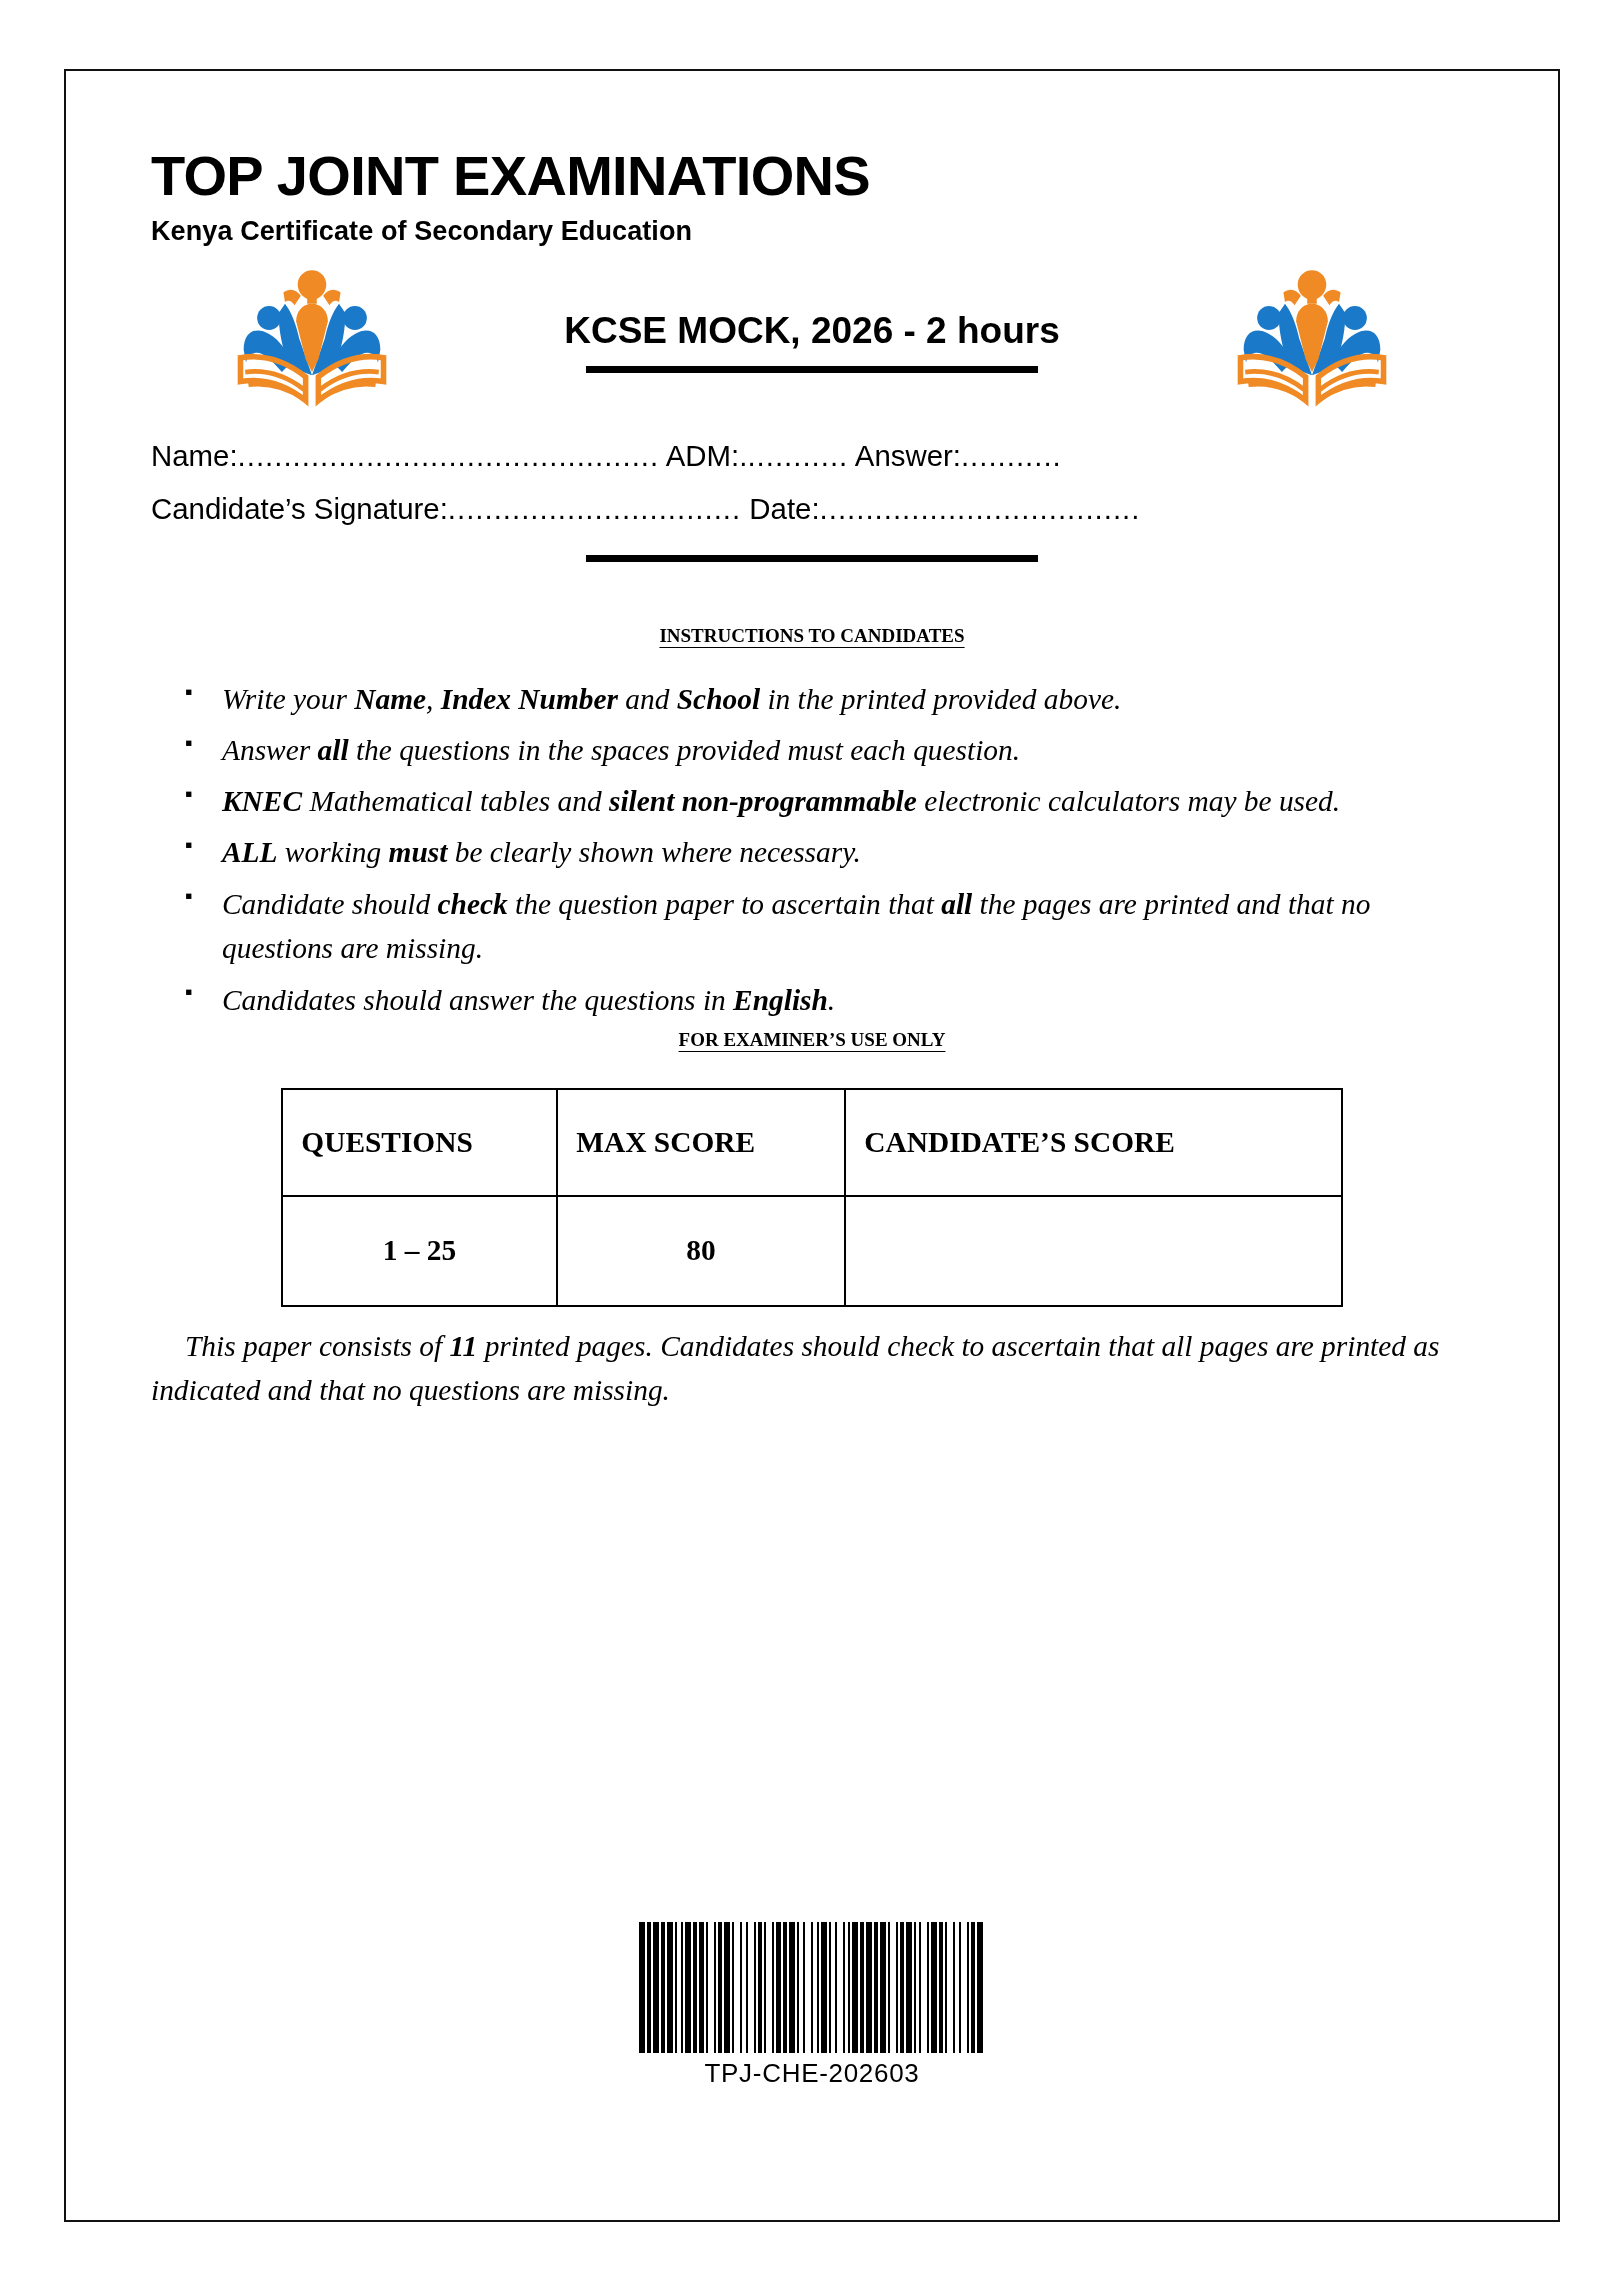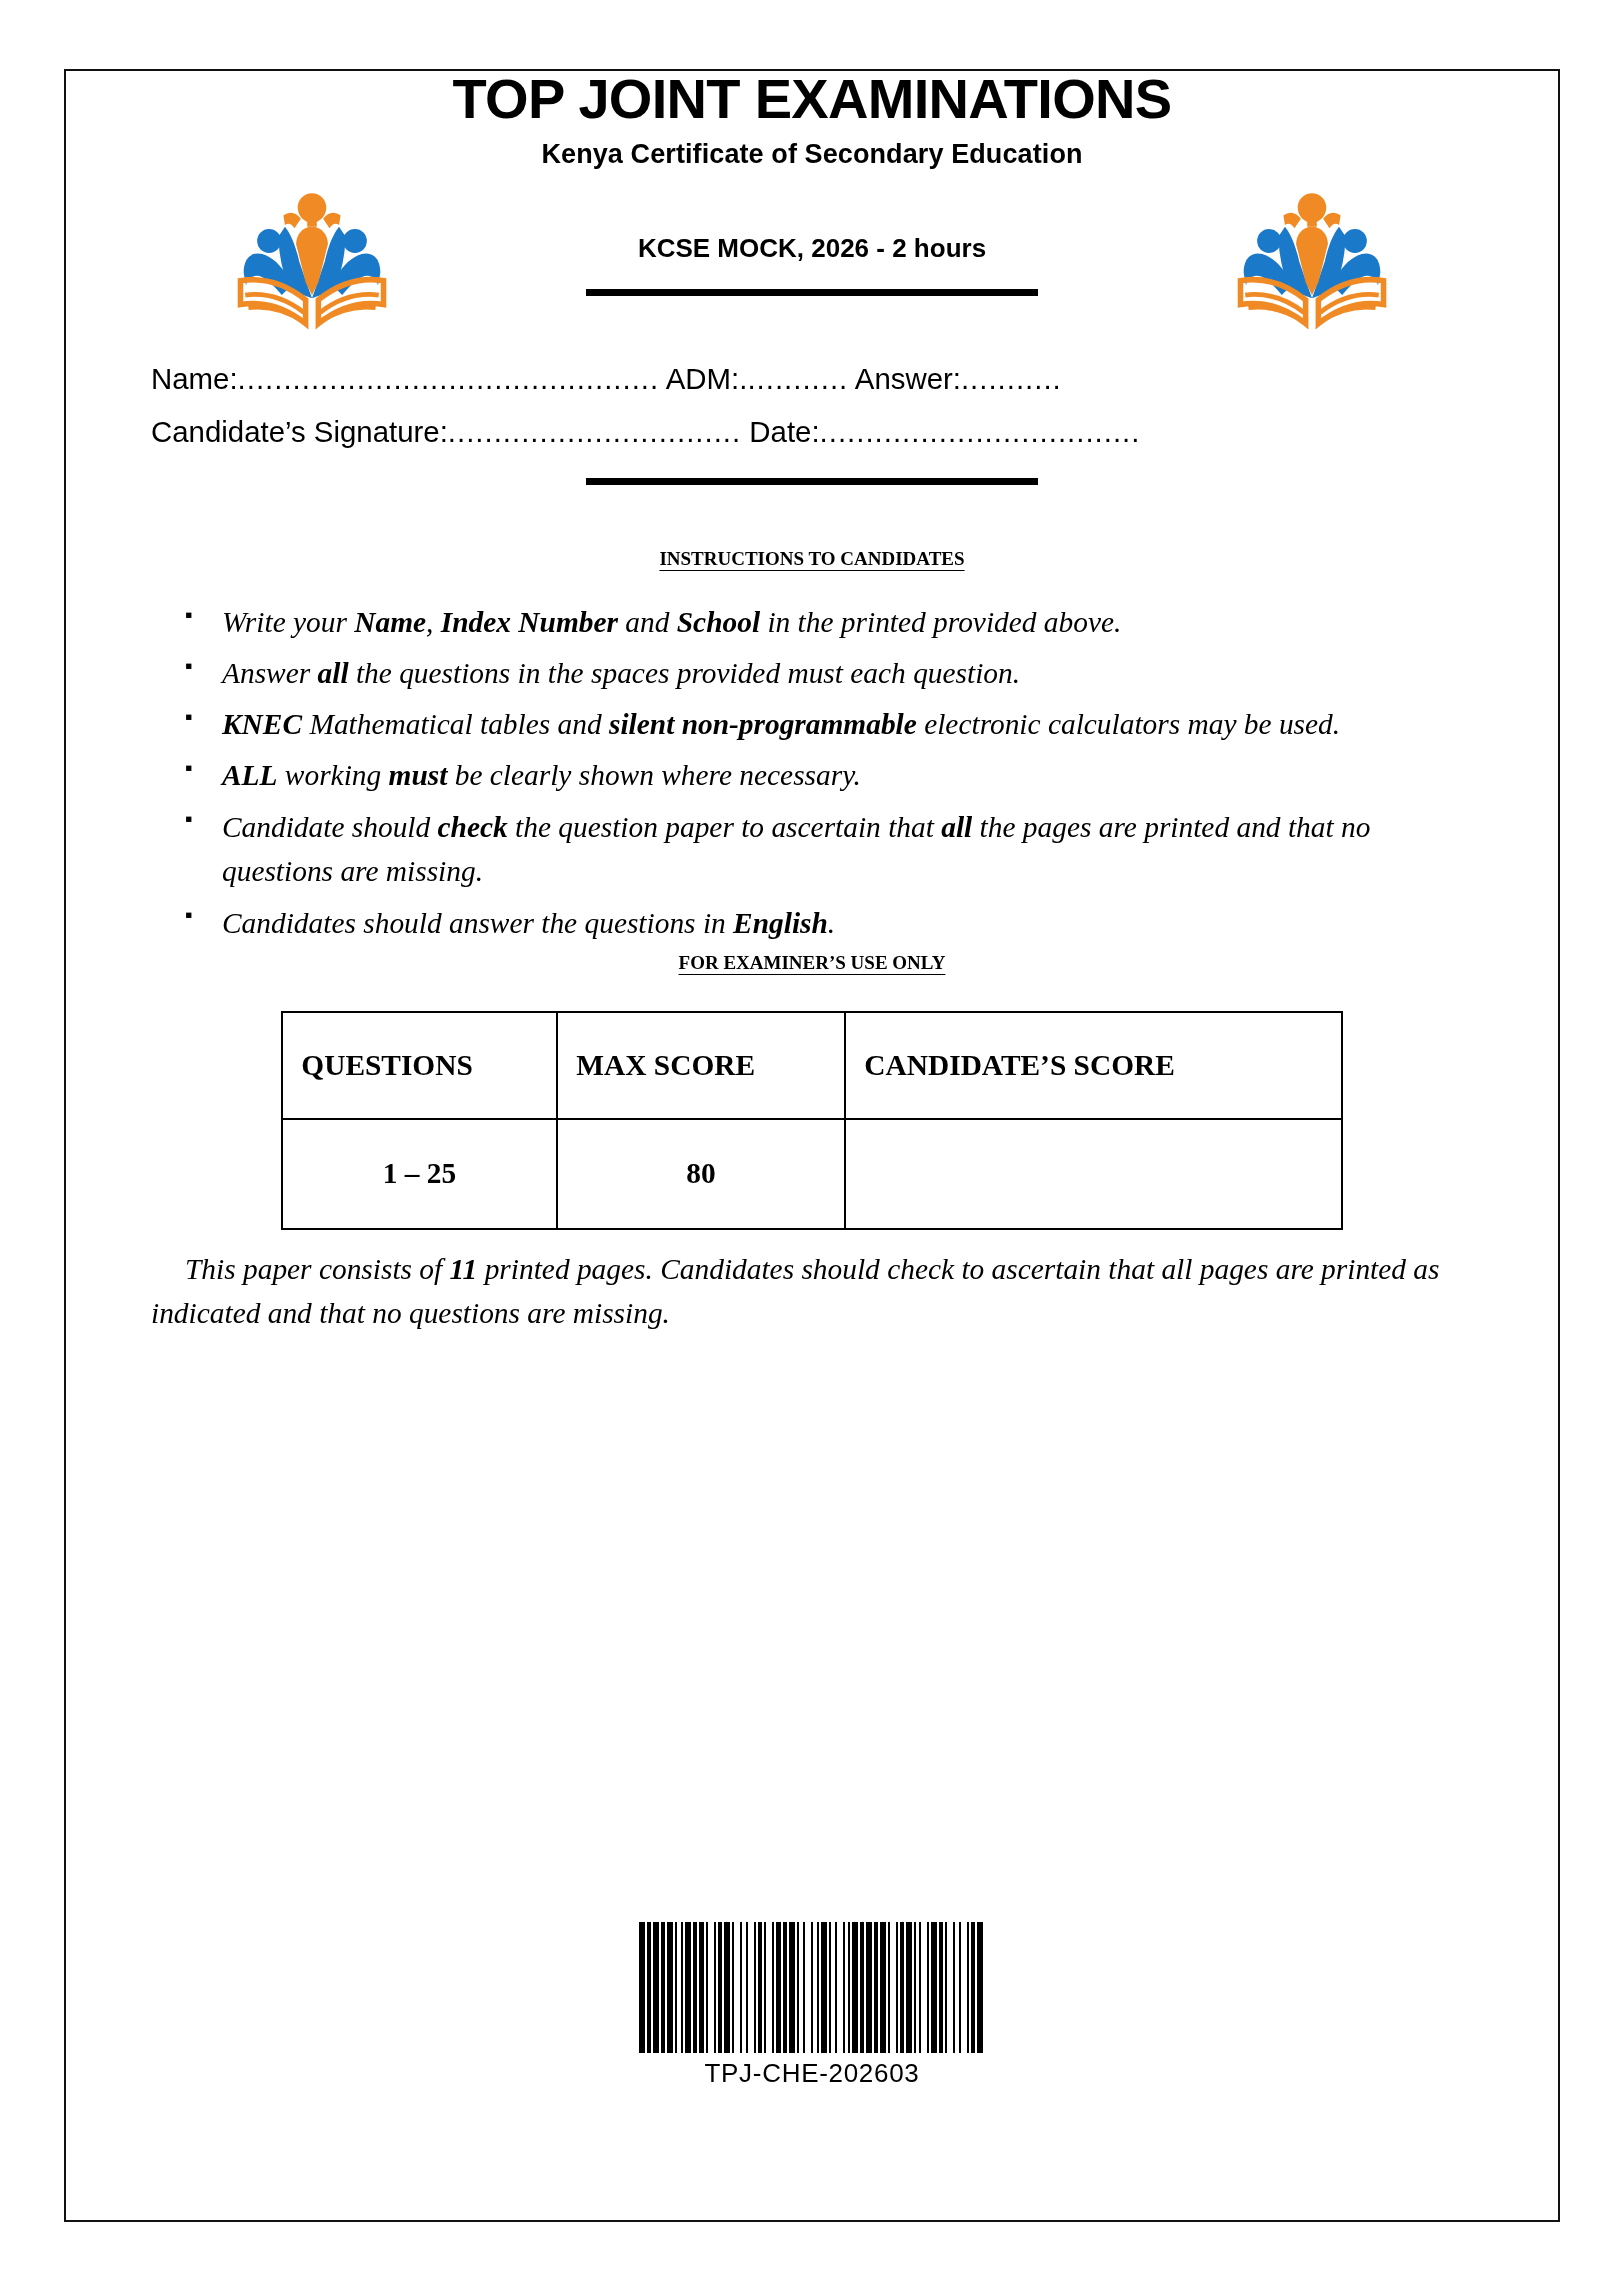--- a/index.html
+++ b/index.html
@@ -32,21 +32,21 @@
     position: absolute;
     left: 0;
     top: 0;
     right: 0;
     bottom: 0;
     padding: 0 85px;
   }
 
   
   .masthead {
-    text-align: center;
+    padding-top: 77px;
   }
   .exam-title {
     font-family: "Liberation Sans", sans-serif;
     font-weight: bold;
     font-size: 56px;
     letter-spacing: -0.7px;
     line-height: 1.0;
     white-space: nowrap;
   }
   .exam-subtitle {
@@ -100,21 +100,21 @@
   .logo.left  { left: 79px; }
   .logo.right { right: 79px; }
 
   .mock-line {
     position: absolute;
     left: 0; right: 0;
     top: 54px;
     text-align: center;
     font-family: "Liberation Sans", sans-serif;
     font-weight: bold;
-    font-size: 26px;
+    font-size: 37px;
   }
   .rule-thick {
     width: 452px;
     height: 7.2px;
     background: #000;
     margin: 0 auto;
   }
   .rule-top { position: absolute; left: 0; right: 0; top: 110px; }
 
   

